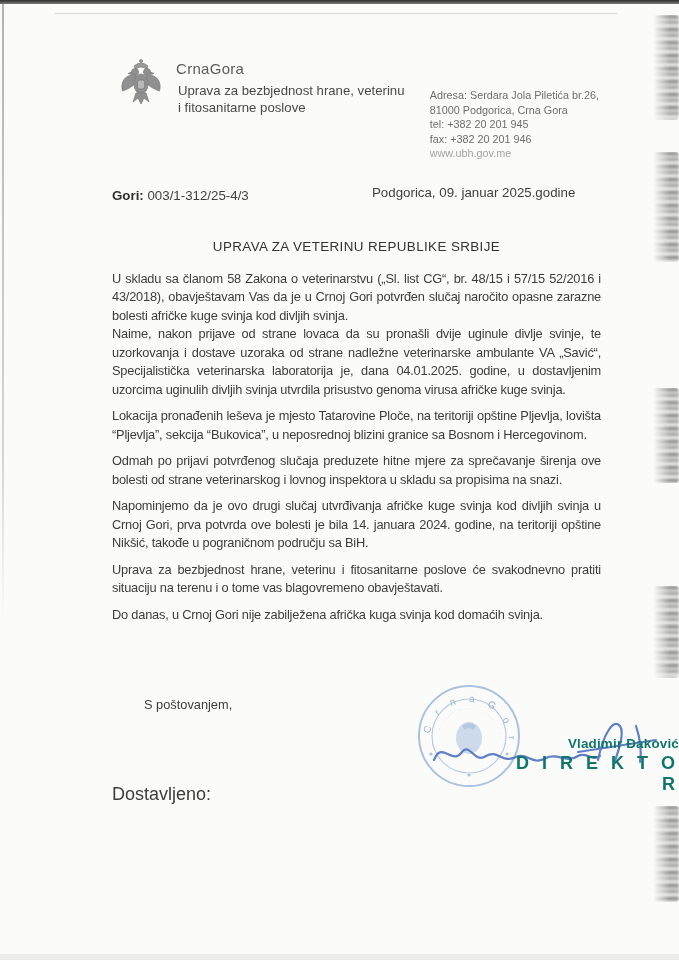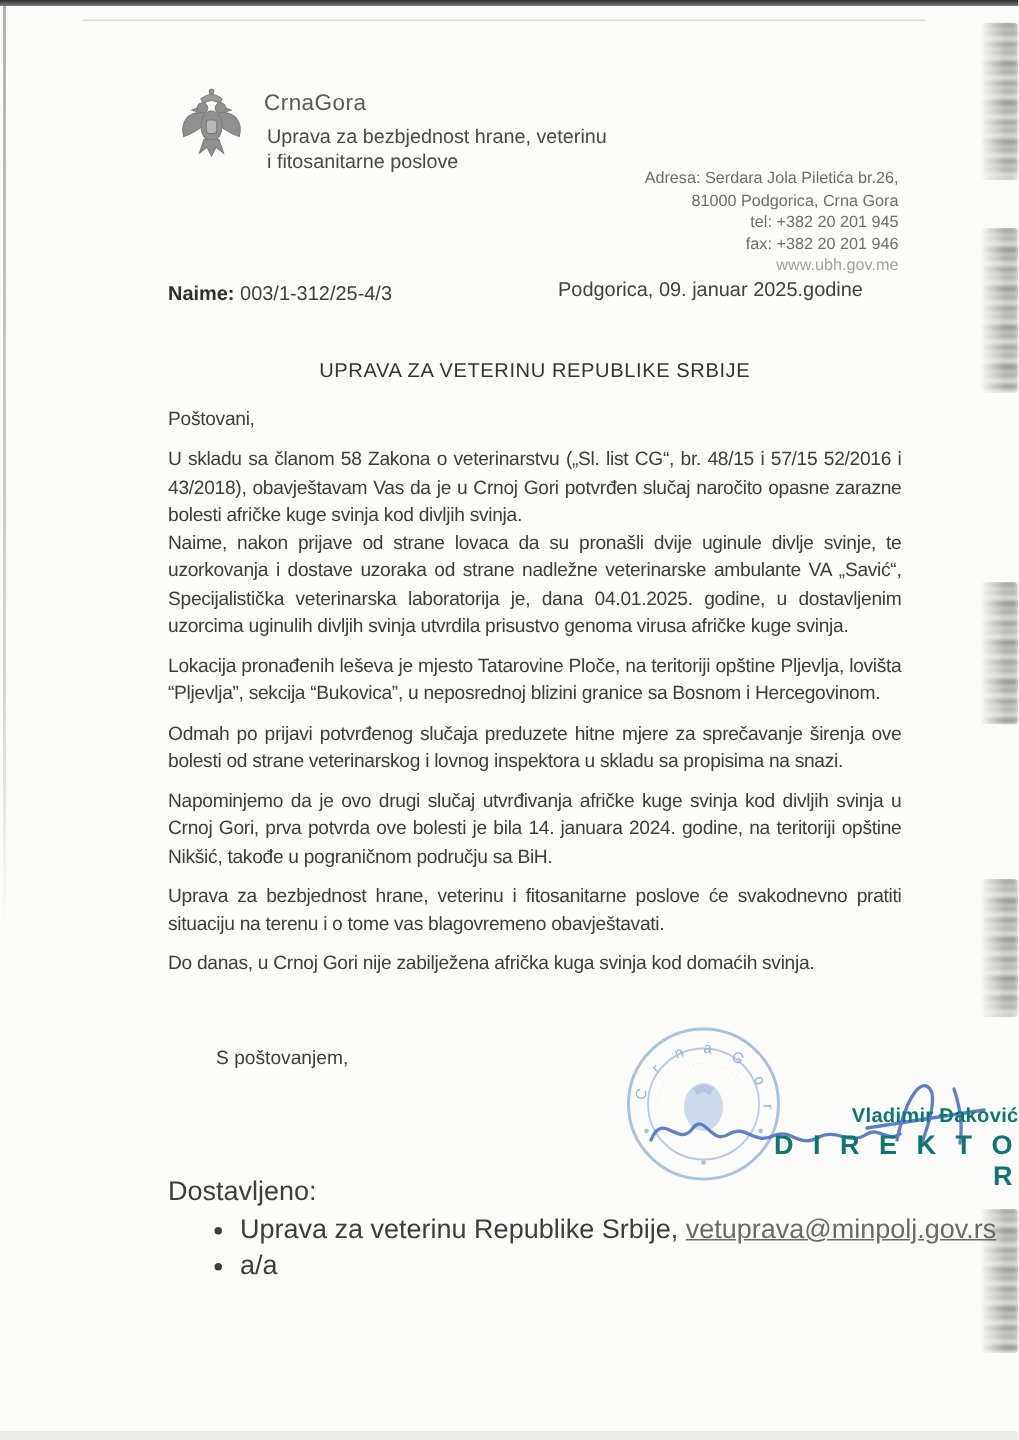--- a/index.html
+++ b/index.html
@@ -27,21 +27,21 @@
     mask-image:linear-gradient(90deg,transparent,#000 65%);}
   .sm1{top:15px;height:105px;}
   .sm2{top:152px;height:110px;}
   .sm3{top:388px;height:95px;}
   .sm4{top:586px;height:92px;}
   .sm5{top:806px;height:96px;}
   
   .logo{position:absolute;left:116px;top:58px;width:50px;height:56px;}
   .lh-country{position:absolute;left:176px;top:60px;font-size:15px;color:#5b5b5b;letter-spacing:.3px;}
   .lh-org{position:absolute;left:178px;top:82px;font-size:13.2px;line-height:17px;color:#494949;}
-  .lh-contact{position:absolute;right:80px;top:112px;text-align:right;font-size:10.8px;
+  .lh-contact{position:absolute;right:80px;top:88px;font-size:10.8px;
     line-height:14.5px;color:#6e6e6e;}
   .lh-contact .website{color:#a3a3a1;}
   
   .ref-row{position:absolute;left:112px;top:188px;width:489px;font-size:13.3px;}
   .ref-label{font-weight:bold;color:#2f2f2f;}
   .ref-number{color:#3f3f3f;}
   .ref-date{position:absolute;left:260px;top:-3px;color:#3f3f3f;}
   
   .letter-body{position:absolute;left:112px;top:238px;width:489px;
     font-size:12.8px;line-height:18.5px;letter-spacing:-.2px;color:#3d3d3d;}
@@ -98,28 +98,27 @@
 </div>
 <div class="lh-contact">
   <div>Adresa: Serdara Jola Piletića br.26,</div>
   <div>81000 Podgorica, Crna Gora</div>
   <div>tel: +382 20 201 945</div>
   <div>fax: +382 20 201 946</div>
   <div class="website">www.ubh.gov.me</div>
 </div>
 
 <div class="ref-row">
-  <span class="ref-label">Naime:</span>
+  <span class="ref-label">Gori:</span>
   <span class="ref-number">003/1-312/25-4/3</span>
   <span class="ref-date">Podgorica, 09. januar 2025.godine</span>
 </div>
 
 <div class="letter-body">
   <div class="title">UPRAVA ZA VETERINU REPUBLIKE SRBIJE</div>
-  <div class="salutation">Poštovani,</div>
   <p>U skladu sa članom 58 Zakona o veterinarstvu („Sl. list CG“, br. 48/15 i 57/15 52/2016 i 43/2018), obavještavam Vas da je u Crnoj Gori potvrđen slučaj naročito opasne zarazne bolesti afričke kuge svinja kod divljih svinja.</p>
   <p class="joined">Naime, nakon prijave od strane lovaca da su pronašli dvije uginule divlje svinje, te uzorkovanja i dostave uzoraka od strane nadležne veterinarske ambulante VA „Savić“, Specijalistička veterinarska laboratorija je, dana 04.01.2025. godine, u dostavljenim uzorcima uginulih divljih svinja utvrdila prisustvo genoma virusa afričke kuge svinja.</p>
   <p>Lokacija pronađenih leševa je mjesto Tatarovine Ploče, na teritoriji opštine Pljevlja, lovišta “Pljevlja”, sekcija “Bukovica”, u neposrednoj blizini granice sa Bosnom i Hercegovinom.</p>
   <p>Odmah po prijavi potvrđenog slučaja preduzete hitne mjere za sprečavanje širenja ove bolesti od strane veterinarskog i lovnog inspektora u skladu sa propisima na snazi.</p>
   <p>Napominjemo da je ovo drugi slučaj utvrđivanja afričke kuge svinja kod divljih svinja u Crnoj Gori, prva potvrda ove bolesti je bila 14. januara 2024. godine, na teritoriji opštine Nikšić, takođe u pograničnom području sa BiH.</p>
   <p>Uprava za bezbjednost hrane, veterinu i fitosanitarne poslove će svakodnevno pratiti situaciju na terenu i o tome vas blagovremeno obavještavati.</p>
   <p>Do danas, u Crnoj Gori nije zabilježena afrička kuga svinja kod domaćih svinja.</p>
 </div>
 
 <div class="closing">S poštovanjem,</div>
@@ -154,21 +153,13 @@
   </g>
 </svg>
 
 <div class="sig-block">
   <div class="sig-name">Vladimir Đaković</div>
   <div class="sig-title">D I R E K T O R</div>
 </div>
 
 <div class="distribution">
   <div>Dostavljeno:</div>
-  <ul>
-    <li>
-      <span>Uprava za veterinu Republike Srbije, </span><a class="email-link" href="#">vetuprava@minpolj.gov.rs</a>
-    </li>
-    <li>
-      <span>a/a</span>
-    </li>
-  </ul>
 </div>
 
 </body></html>

